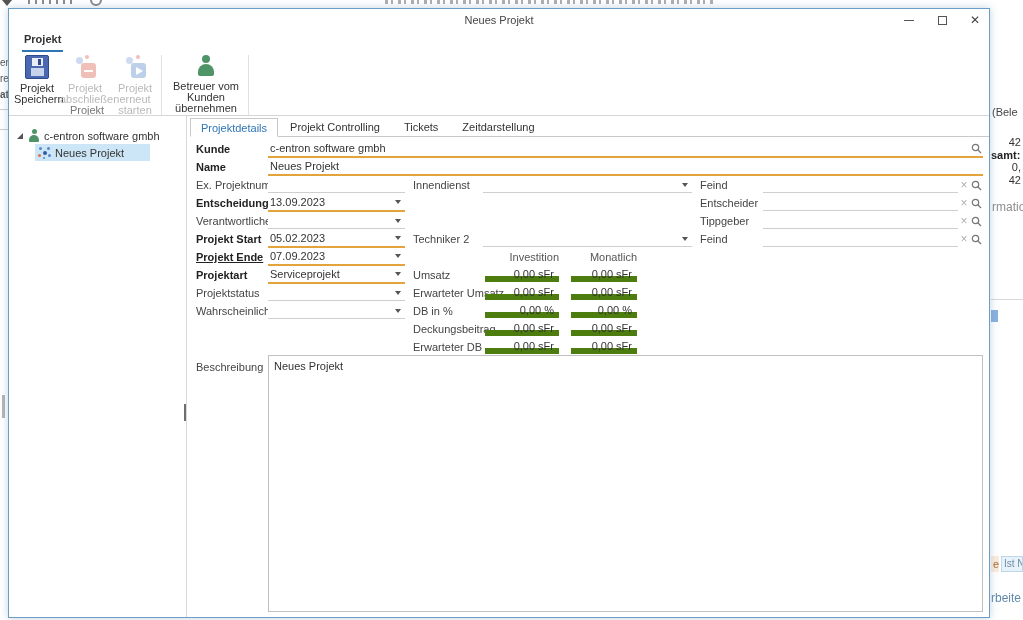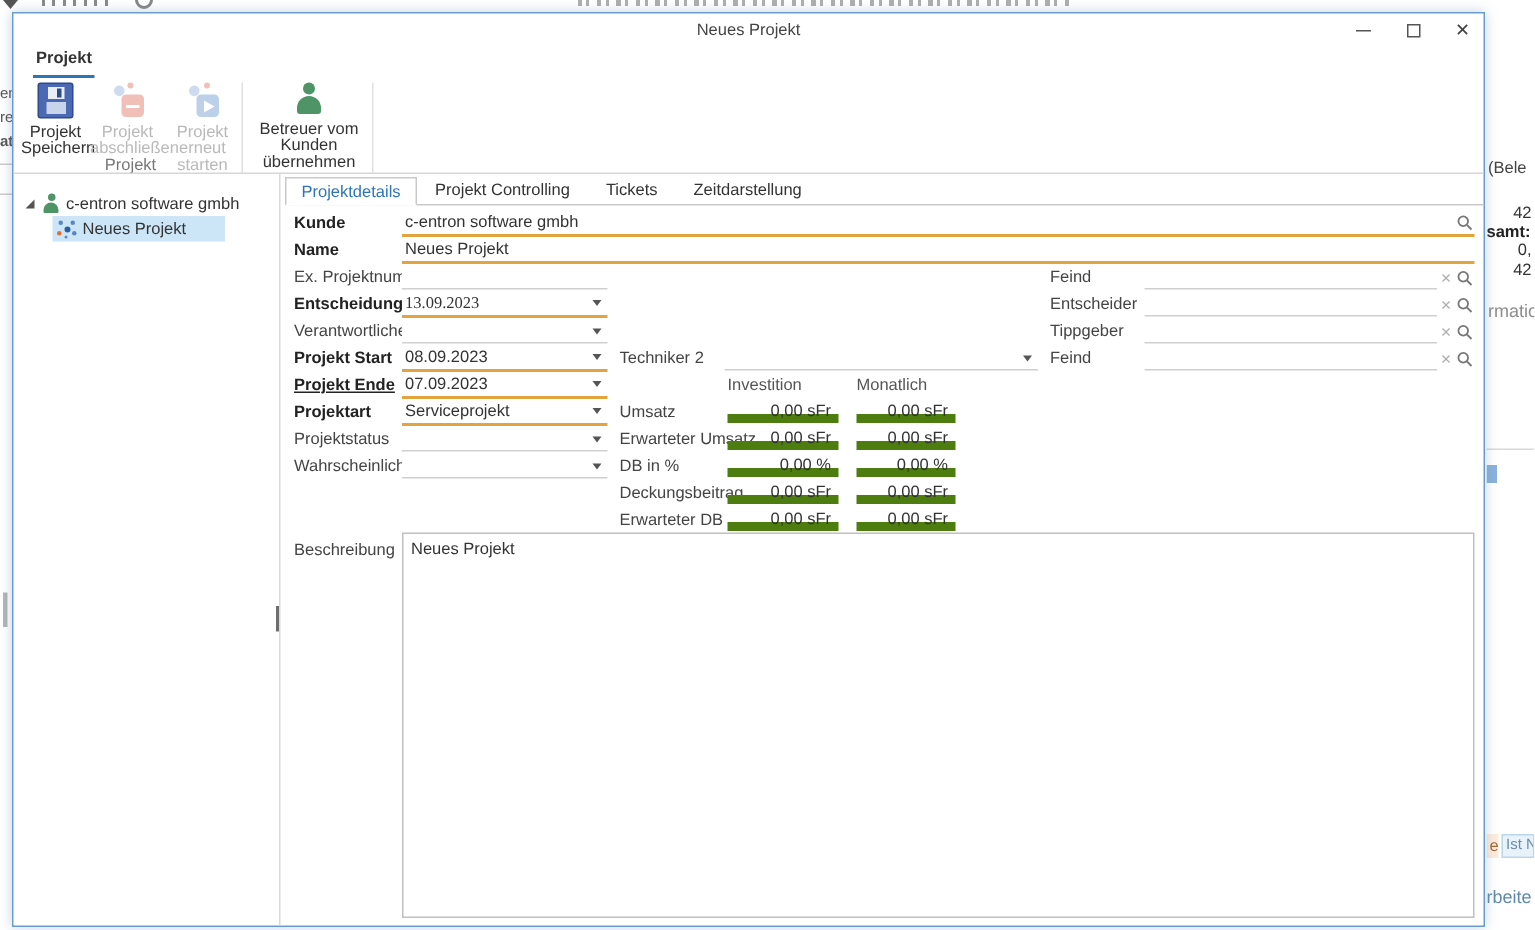--- a/index.html
+++ b/index.html
@@ -111,21 +111,21 @@
   .flabel.bold { font-weight:bold; color:#222; }
   .fctrl { position:relative; border-bottom:1px solid #cfcfcf; display:flex; align-items:center; height:16px; }
   .fctrl.gold { border-bottom:2px solid #e3a33d; height:17px; }
   .fval { flex:1; padding-left:2px; color:#333; white-space:nowrap; overflow:hidden; }
   .dd { width:0; height:0; border-left:3.5px solid transparent; border-right:3.5px solid transparent;
     border-top:4px solid #555; margin-right:4px; }
   .row18 { position:absolute; display:flex; height:18px; align-items:center; }
   .xicon { color:#b0b0b0; font-size:12px; width:12px; text-align:center; line-height:12px; }
   .magicon { width:13px; height:13px; display:flex; align-items:center; justify-content:center; }
 
-  .fin-h { position:absolute; color:#555; text-align:left; }
+  .fin-h { position:absolute; color:#555; text-align:right; }
   .fin-cell { position:absolute; height:16px; border-bottom:6px solid #4d7c0f; text-align:right;
     padding-right:5px; color:#333; line-height:16px; }
   .fin-label { position:absolute; color:#444; white-space:nowrap; }
 
   .descbox { position:absolute; left:259px; top:346px; width:715px; height:257px;
     border:1px solid #c0c0c0; padding:4px 5px; color:#333; white-space:pre-wrap; overflow:hidden; }
 </style>
 </head>
 <body>
 
@@ -260,36 +260,36 @@
   </div>
 
   <div class="row18" style="left:187px; top:167px; width:209px;">
     <div class="flabel" style="width:72px;">Ex. Projektnummer</div>
     <div class="fctrl" style="flex:1;">
       <span class="fval"></span>
     </div>
   </div>
   <div class="row18" style="left:187px; top:185px; width:209px;">
     <div class="flabel bold" style="width:72px;">Entscheidung</div>
-    <div class="fctrl gold" style="flex:1;font-family:Liberation Serif, serif;">
+    <div class="fctrl gold" style="flex:1;">
       <span class="fval">13.09.2023</span>
       <span class="dd"></span>
     </div>
   </div>
   <div class="row18" style="left:187px; top:203px; width:209px;">
     <div class="flabel" style="width:72px;">Verantwortlicher</div>
     <div class="fctrl" style="flex:1;">
       <span class="fval"></span>
       <span class="dd"></span>
     </div>
   </div>
   <div class="row18" style="left:187px; top:221px; width:209px;">
     <div class="flabel bold" style="width:72px;">Projekt Start</div>
     <div class="fctrl gold" style="flex:1;">
-      <span class="fval">08.09.2023</span>
+      <span class="fval">05.02.2023</span>
       <span class="dd"></span>
     </div>
   </div>
   <div class="row18" style="left:187px; top:239px; width:209px;">
     <div class="flabel bold" style="width:72px;text-decoration:underline;">Projekt Ende</div>
     <div class="fctrl gold" style="flex:1;">
       <span class="fval">07.09.2023</span>
       <span class="dd"></span>
     </div>
   </div>
@@ -308,20 +308,27 @@
     </div>
   </div>
   <div class="row18" style="left:187px; top:293px; width:209px;">
     <div class="flabel" style="width:72px;">Wahrscheinlichkeit</div>
     <div class="fctrl" style="flex:1;">
       <span class="fval"></span>
       <span class="dd"></span>
     </div>
   </div>
 
+  <div class="row18" style="left:404px; top:167px; width:279px;">
+    <div class="flabel" style="width:70px;">Innendienst</div>
+    <div class="fctrl" style="flex:1;">
+      <span class="fval"></span>
+      <span class="dd"></span>
+    </div>
+  </div>
   <div class="row18" style="left:404px; top:221px; width:279px;">
     <div class="flabel" style="width:70px;">Techniker 2</div>
     <div class="fctrl" style="flex:1;">
       <span class="fval"></span>
       <span class="dd"></span>
     </div>
   </div>
 
   <div class="row18" style="left:691px; top:167px; width:283px;">
     <div class="flabel" style="width:63px;">Feind</div>

